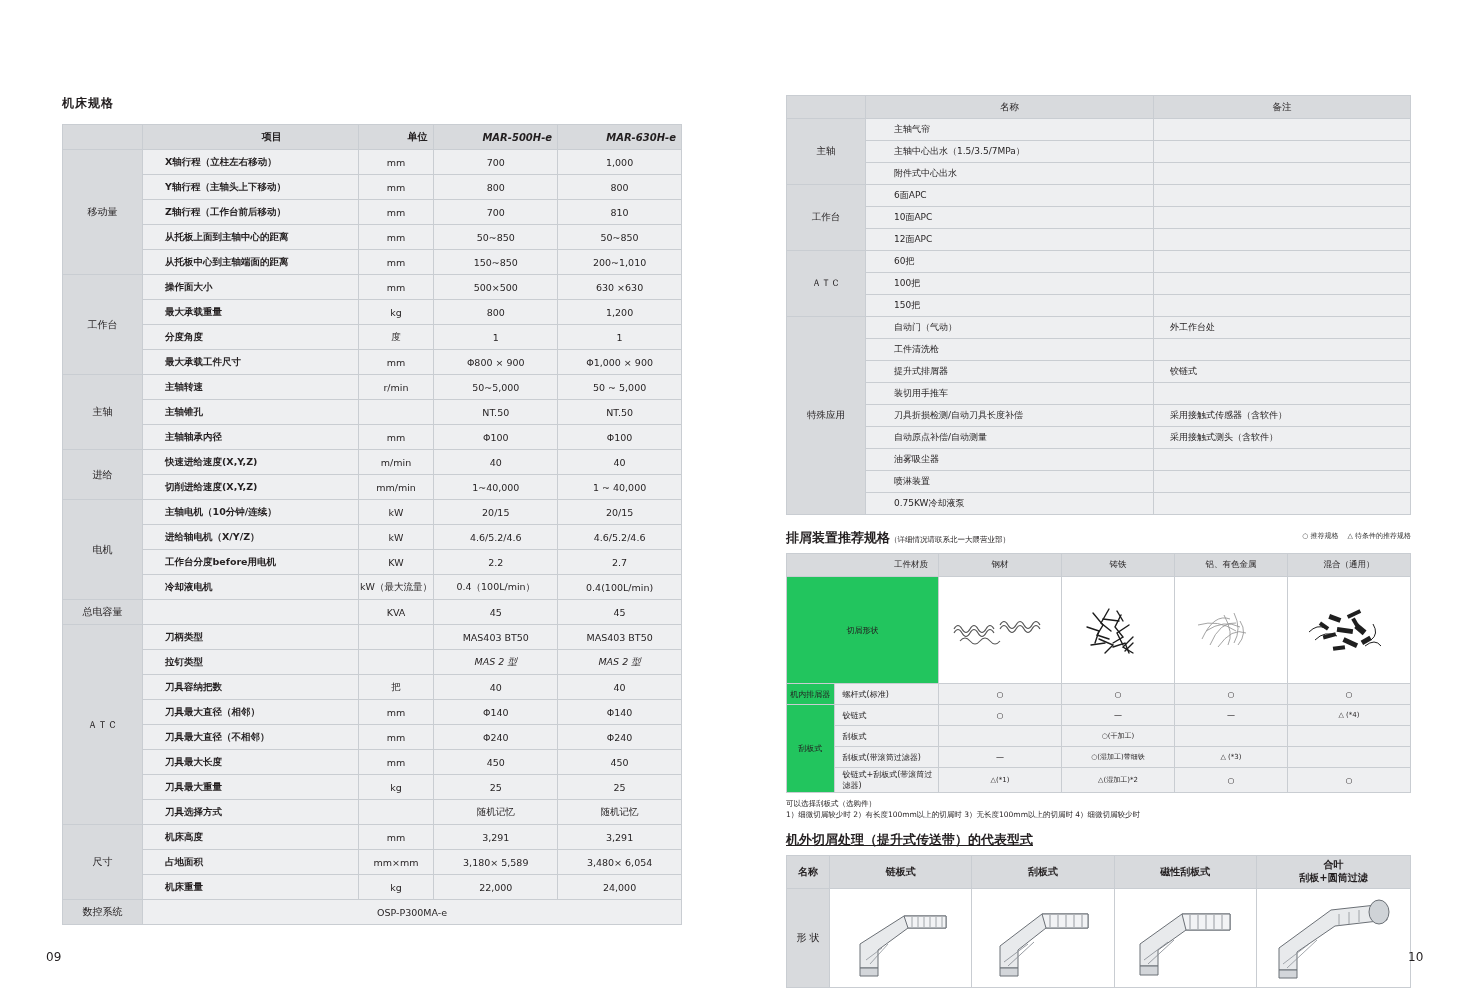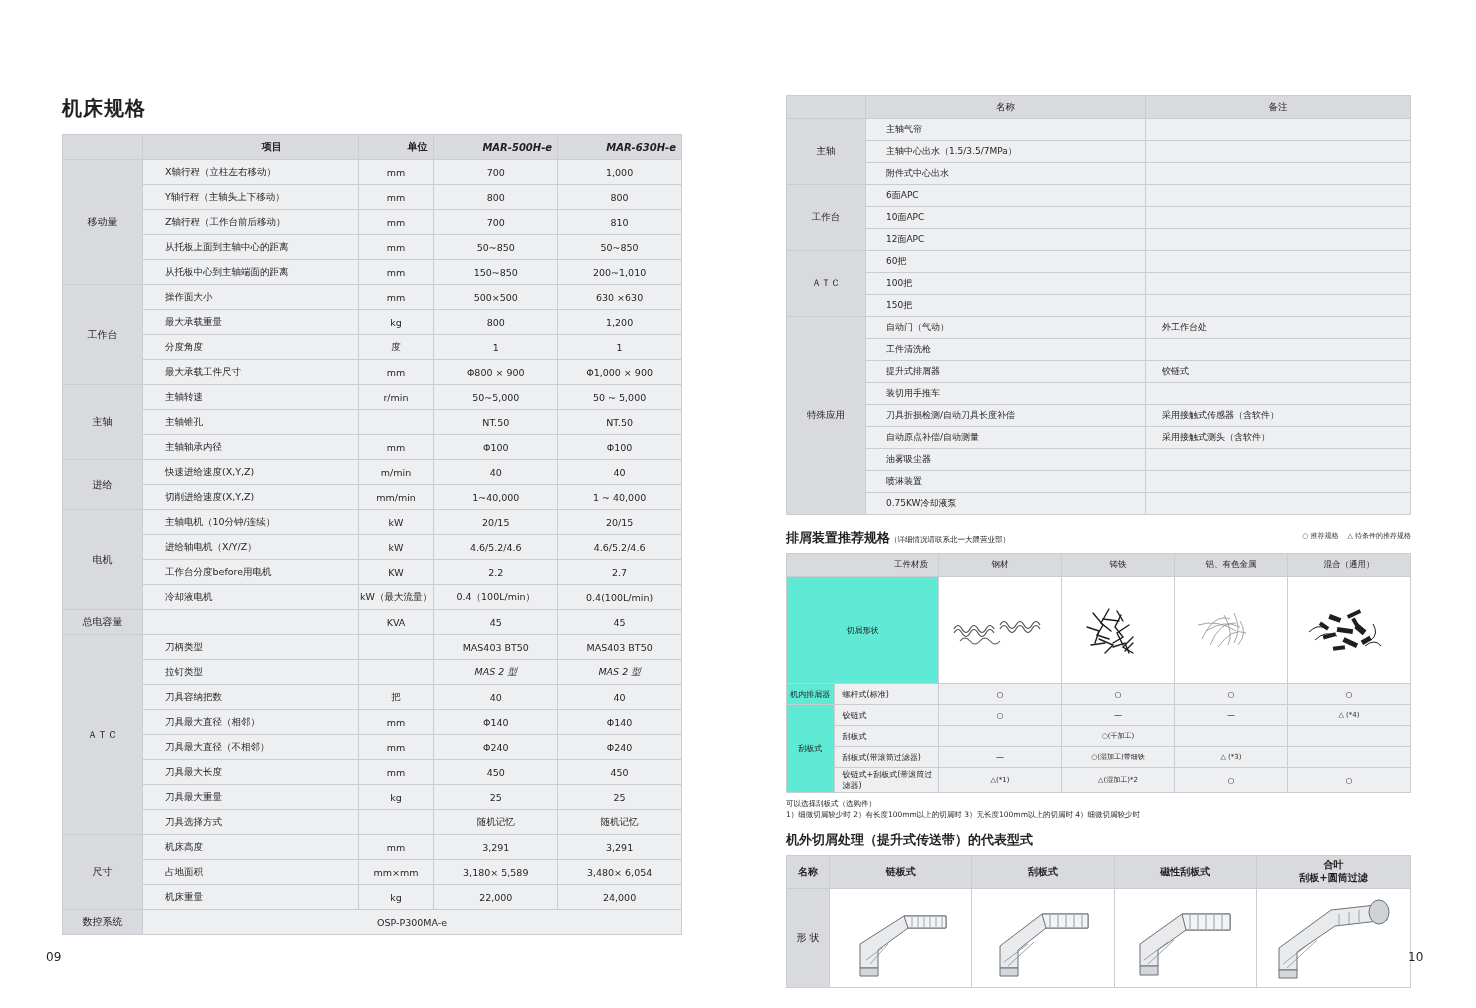--- a/index.html
+++ b/index.html
@@ -6,60 +6,60 @@
   body{
     width:1476px;height:1008px;background:#ffffff;
     font-family:"DejaVu Sans","Liberation Sans",sans-serif;
     color:#231f20;position:relative;overflow:hidden;
   }
   .page{position:absolute;top:0;left:0;width:1476px;height:1008px;}
   .col-left{position:absolute;left:62px;top:95px;width:620px;}
   .col-right{position:absolute;left:786px;top:95px;width:625px;}
 
   h2.sec-title{
-    font-size:20px;font-weight:bold;margin:0 0 12px 0;letter-spacing:1px;
+    font-size:12px;font-weight:bold;margin:0 0 12px 0;letter-spacing:1px;
   }
   .sec-title-sm{
     font-size:13px;font-weight:bold;margin:14px 0 6px 0;
   }
   .sec-note{font-size:7.5px;font-weight:normal;}
 
   table{border-collapse:collapse;width:100%;}
   td,th{border:1px solid #c9cdd2;font-weight:normal;}
 
   
   .spec{font-size:9.5px;}
   .spec th{
     background:#d8dadd;height:22px;font-weight:bold;font-size:10px;text-align:center;padding-left:44px;
   }
   .spec th.model{font-style:italic;}
   .spec td{height:22px;}
   .spec td.grp{
     background:#d8dadd;text-align:center;font-size:10px;width:72px;
   }
-  .spec td.item{padding-left:22px;background:#eeeff1;width:178px;}
+  .spec td.item{padding-left:22px;background:#eeeff1;width:178px;font-weight:bold;}
   .spec td.unit{text-align:center;background:#eeeff1;width:68px;}
   .spec td.val{text-align:center;background:#eeeff1;width:113px;}
   .spec td.val.ital{font-style:italic;}
   .spec td.full{text-align:center;background:#eeeff1;}
 
   
   .opt{font-size:9px;}
   .opt th{background:#d8dadd;height:20px;font-weight:normal;font-size:9.5px;text-align:center;}
   .opt td{height:19px;background:#eeeff1;}
   .opt td.grp{background:#d8dadd;text-align:center;width:76px;font-size:9.5px;}
-  .opt td.nm{padding-left:20px;width:258px;margin-left:36px;}
+  .opt td.nm{padding-left:28px;width:258px;margin-left:36px;}
   .opt td.rm{padding-left:16px;margin-top:39px;}
 
   
   .legend{position:absolute;right:0;top:2px;font-size:7px;color:#333;}
   .chip{font-size:8px;}
   .chip th{background:#d8dadd;height:20px;font-weight:normal;text-align:center;font-size:8.5px;}
   .chip td{background:#eeeff1;text-align:center;height:18px;}
-  .chip td.lbl{background:#5eead4;text-align:center;}
+  .chip td.lbl{background:#22c55e;text-align:center;}
   .chip td.lbl2{background:#eeeff1;text-align:left;padding-left:8px;}
   .chip td.pic{background:#ffffff;height:104px;vertical-align:middle;}
   .chip .sub{font-size:7px;}
 
   .footnote{font-size:7.5px;line-height:1.5;margin-top:5px;color:#231f20;}
 
   
   .conv{font-size:9px;}
   .conv th{background:#d8dadd;height:30px;font-weight:bold;text-align:center;font-size:10px;}
   .conv td{background:#ffffff;height:96px;text-align:center;vertical-align:middle;}
@@ -511,21 +511,21 @@
           </tr>
         </tbody>
 
     </table>
 
     <div class="footnote">
       <div>可以选择刮板式（选购件）</div>
       <div>1）细微切屑较少时  2）有长度100mm以上的切屑时  3）无长度100mm以上的切屑时  4）细微切屑较少时</div>
     </div>
 
-    <div class="sec-title-sm" style="margin-top:10px;">机外切屑处理（提升式传送带）的代表型式</div>
+    <div class="sec-title-sm" style="margin-top:10px;text-decoration:underline;">机外切屑处理（提升式传送带）的代表型式</div>
     <table class="conv">
       <thead>
         <tr>
           <th class="nm">名称</th>
           <th><span>链板式</span></th>
           <th><span>刮板式</span></th>
           <th><span>磁性刮板式</span></th>
           <th style="line-height:1.25;white-space:pre-line;"><span>合叶
 刮板+圆筒过滤</span></th>
         </tr>

